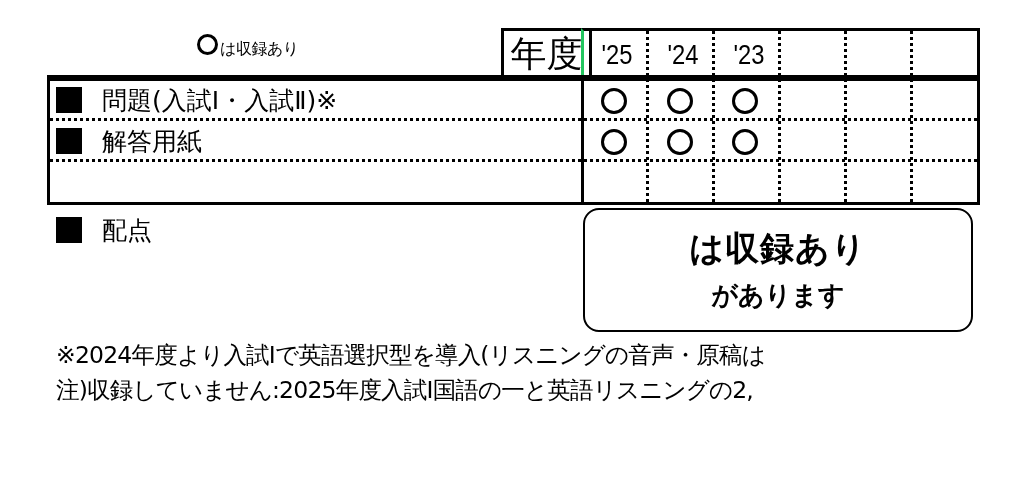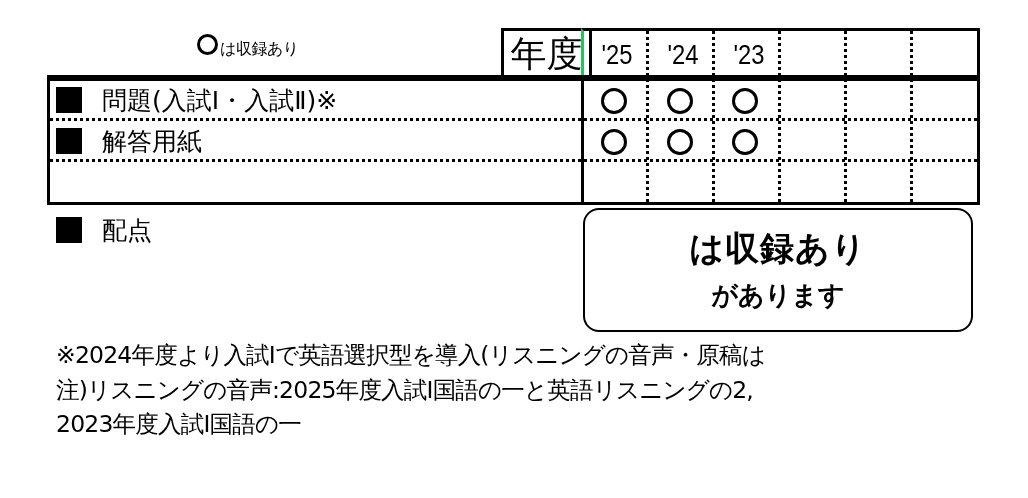--- a/index.html
+++ b/index.html
@@ -78,15 +78,14 @@
 <div class="abs mark" style="left:667px; top:129px;"></div>
 <div class="abs mark" style="left:732px; top:129px;"></div>
 
 <div class="abs callout">
   <div class="l1">は収録あり</div>
   <div class="l2">があります</div>
 </div>
 
 <div class="abs notes">
   <div>※2024年度より入試Ⅰで英語選択型を導入(リスニングの音声・原稿は</div>
-  <div>注)リスニングの音声:2025年度入試Ⅰ国語の一と英語リスニングの2,</div>
-  <div>2023年度入試Ⅰ国語の一</div>
+  <div>注)収録していません:2025年度入試Ⅰ国語の一と英語リスニングの2,</div>
 </div>
 
 </body></html>

